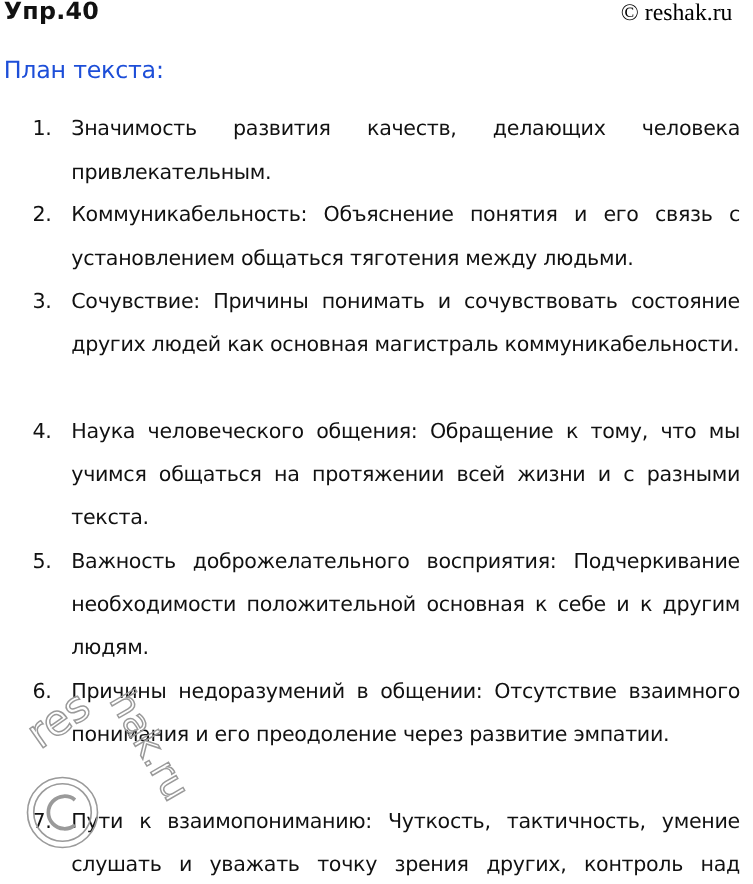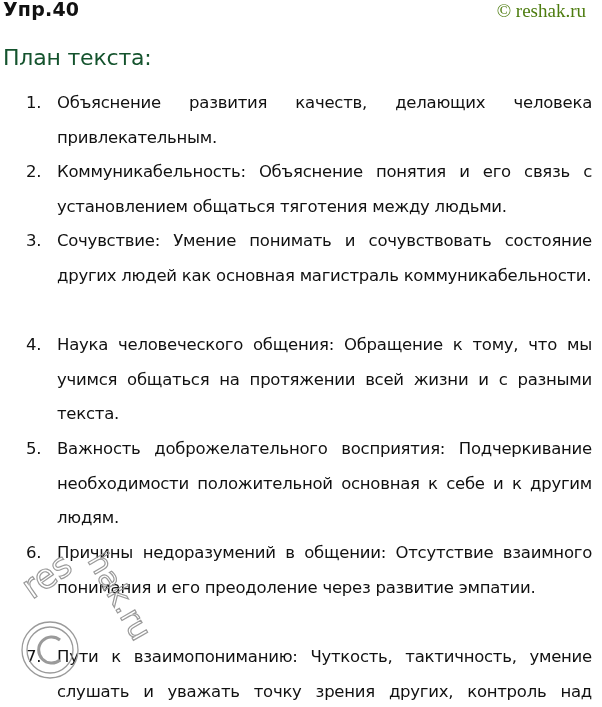--- a/index.html
+++ b/index.html
@@ -31,28 +31,28 @@
       font-size: 19px;
       letter-spacing: 0.2px;
       color: #111;
     }
     .copyright {
       position: absolute;
       right: 6px;
       top: 0px;
       font-family: "Liberation Serif", serif;
       font-size: 19px;
-      color: #4d7c0f;
+      color: #000000;
     }
     .subtitle {
       position: absolute;
       left: 3px;
       top: 45px;
-      font-size: 22px;
-      color: #14532d;
+      font-size: 19px;
+      color: #1d4ed8;
       letter-spacing: -0.2px;
     }
     .plan-list {
       position: absolute;
       left: 26px;
       top: 86px;
       width: 566px;
       margin: 0;
       padding: 0;
       list-style: none;
@@ -98,29 +98,29 @@
 <div class="header">
   <div class="title">Упр.40</div>
   <div class="copyright">© reshak.ru</div>
 </div>
 
 <div class="subtitle">План текста:</div>
 
 <ol class="plan-list">
   <li class="plan-item item-1">
     <span class="num">1.</span>
-    <span class="text">Объяснение развития качеств, делающих человека привлекательным.</span>
+    <span class="text">Значимость развития качеств, делающих человека привлекательным.</span>
   </li>
   <li class="plan-item item-2">
     <span class="num">2.</span>
     <span class="text">Коммуникабельность: Объяснение понятия и его связь с установлением общаться тяготения между людьми.</span>
   </li>
   <li class="plan-item item-3">
     <span class="num">3.</span>
-    <span class="text">Сочувствие: Умение понимать и сочувствовать состояние других людей как основная магистраль коммуникабельности.</span>
+    <span class="text">Сочувствие: Причины понимать и сочувствовать состояние других людей как основная магистраль коммуникабельности.</span>
   </li>
   <li class="plan-item item-4">
     <span class="num">4.</span>
     <span class="text">Наука человеческого общения: Обращение к тому, что мы учимся общаться на протяжении всей жизни и с разными текста.</span>
   </li>
   <li class="plan-item item-5">
     <span class="num">5.</span>
     <span class="text">Важность доброжелательного восприятия: Подчеркивание необходимости положительной основная к себе и к другим людям.</span>
   </li>
   <li class="plan-item item-6">

